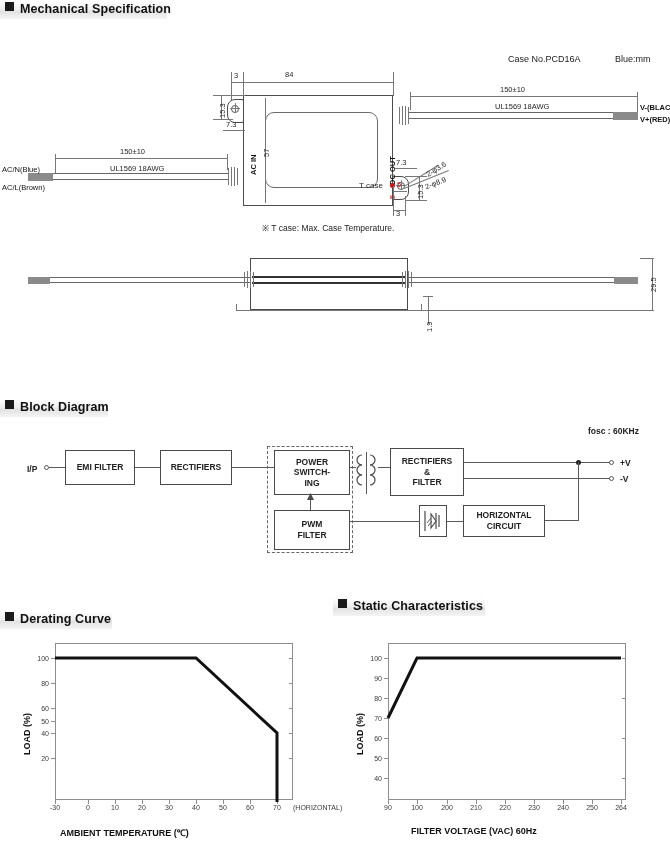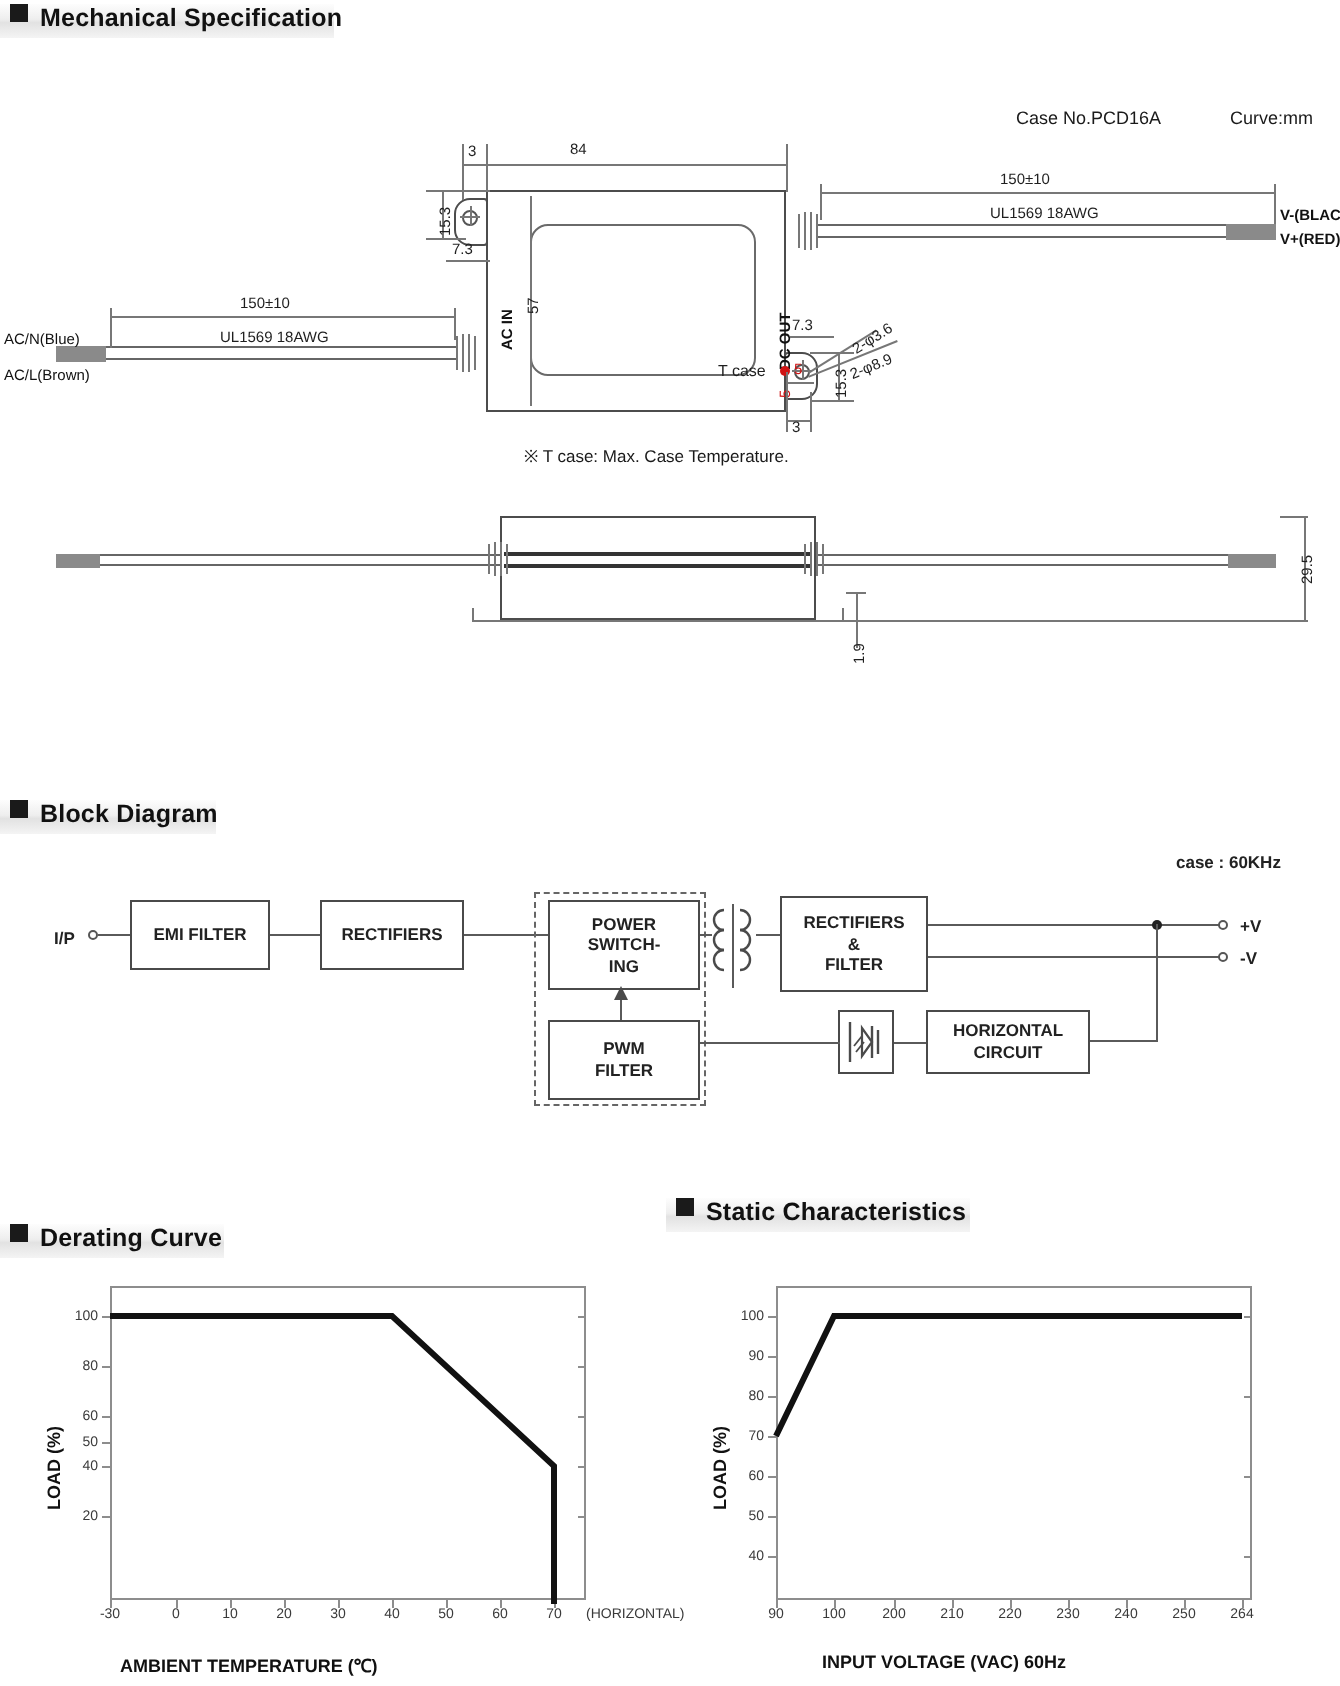--- a/index.html
+++ b/index.html
@@ -139,21 +139,21 @@
 </style>
 </head>
 <body>
 
 <div class="section-header" style="left:0; top:2px; width:167px;">
   <span class="bullet"></span>
   <span class="title">Mechanical Specification</span>
 </div>
 
 <div class="case-no" style="left:508px; top:21px;">Case No.PCD16A</div>
-<div class="case-no" style="left:615px; top:21px;">Curve:mm</div>
+<div class="case-no" style="left:615px; top:21px;">Blue:mm</div>
 
 <div>
 
   <div class="box-outline" style="left:243px; top:95px; width:150px; height:111px;"></div>
 
   <div class="box-round" style="left:265px; top:112px; width:113px; height:76px;"></div>
 
   <div class="box-outline" style="left:227px; top:99px; width:17px; height:24px; border-radius:8px 2px 2px 8px;"></div>
   <div class="abs" style="left:231px; top:105px; width:8px; height:8px; border:1px solid #555; border-radius:50%; box-sizing:border-box;"></div>
   <div class="thin-h" style="left:230px; top:108px; width:10px;"></div>
@@ -284,21 +284,21 @@
   <div class="thin-v" style="left:428px; top:296px; height:28px;"></div>
   <div class="thin-h" style="left:423px; top:296px; width:10px;"></div>
   <div class="dim" style="left:426px; top:332px; transform:rotate(-90deg); transform-origin:0 0;">1.9</div>
 </div>
 
 <div class="section-header" style="left:0; top:400px; width:108px;">
   <span class="bullet"></span>
   <span class="title">Block Diagram</span>
 </div>
 
-<div class="fosc" style="left:588px; top:426px;">case : 60KHz</div>
+<div class="fosc" style="left:588px; top:426px;">fosc : 60KHz</div>
 
 <div>
 
   <div class="bd-text" style="left:27px; top:464px;">I/P</div>
   <div class="term" style="left:44px; top:465px;"></div>
   <div class="bd-line-h" style="left:49px; top:467px; width:16px;"></div>
 
   <div class="bd-box" style="left:65px; top:450px; width:70px; height:35px;">
     <span>EMI FILTER</span>
   </div>
@@ -481,14 +481,14 @@
   <div class="tlab" style="left:189px; top:174px; width:24px;">230</div>
   <div class="tlab" style="left:218px; top:174px; width:24px;">240</div>
   <div class="tlab" style="left:247px; top:174px; width:24px;">250</div>
   <div class="tlab" style="left:276px; top:174px; width:24px;">264</div>
 
   <svg class="curve" style="left:0; top:0; width:337px; height:213px;" viewBox="0 0 337 213">
     <polyline points="55,88 84,28 288,28" fill="none" stroke="#111" stroke-width="3" stroke-linejoin="miter" stroke-linecap="butt"></polyline>
   </svg>
 
   <div class="axis-title vert" style="left:22px; top:125px;">LOAD (%)</div>
-  <div class="axis-title" style="left:78px; top:196px;">INPUT VOLTAGE (VAC) 60Hz</div>
+  <div class="axis-title" style="left:78px; top:196px;">FILTER VOLTAGE (VAC) 60Hz</div>
 </div>
 
 </body></html>

